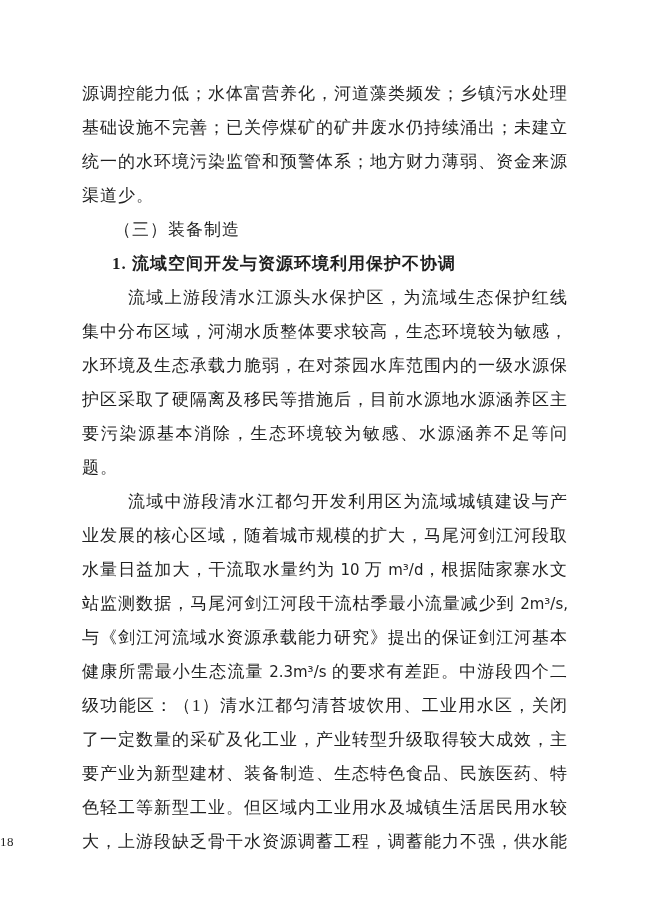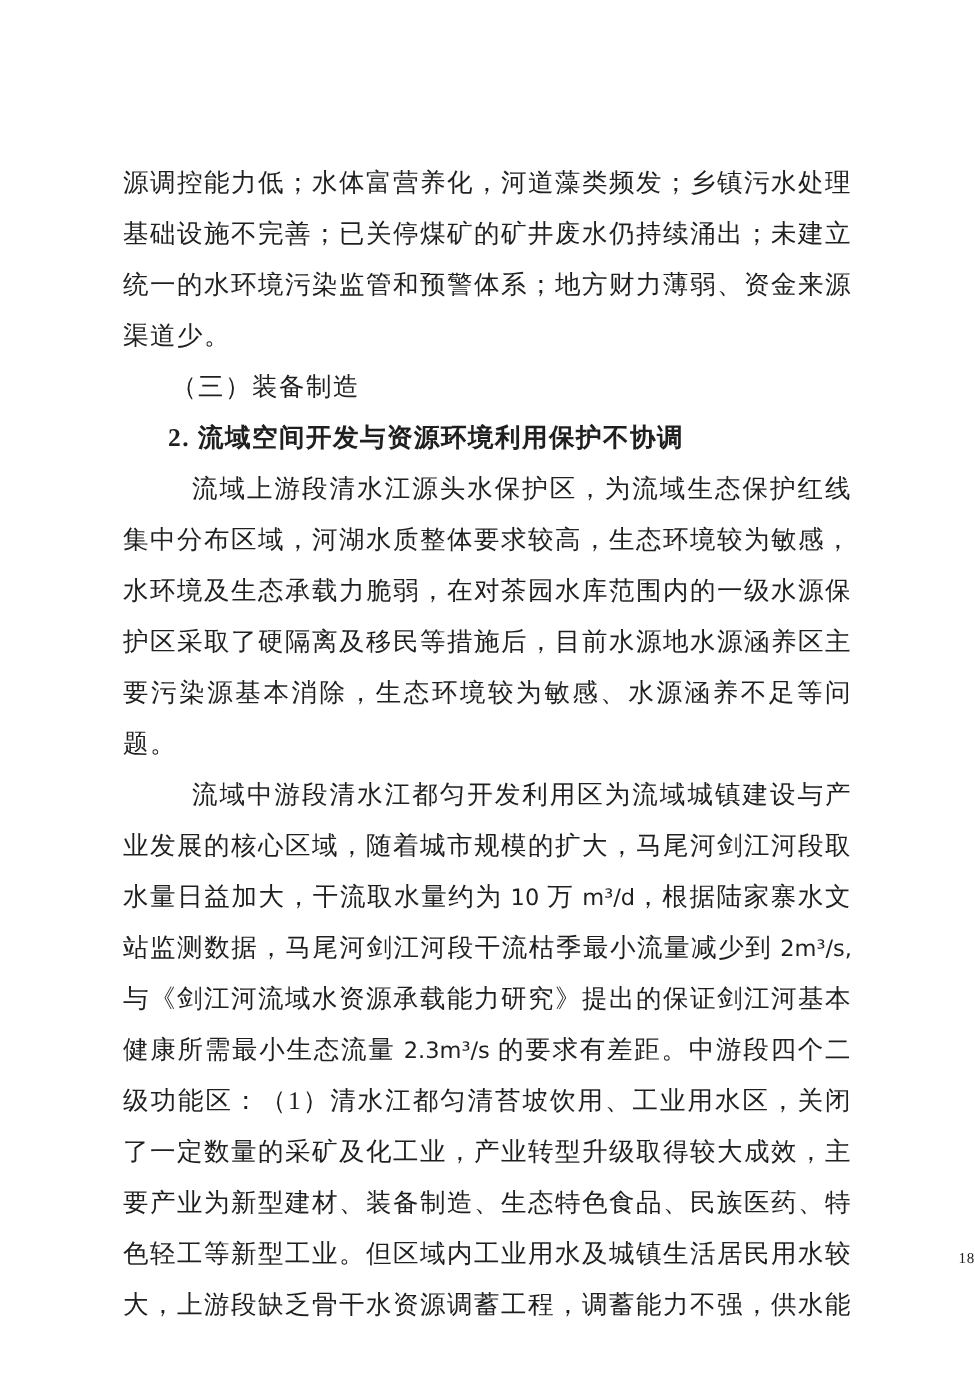--- a/index.html
+++ b/index.html
@@ -14,21 +14,20 @@
     background: #ffffff;
     overflow: hidden;
     font-family: "Liberation Serif", "DejaVu Serif", serif;
     color: #1f1f1f;
   }
   .content {
     position: absolute;
     left: 82px;
     top: 77px;
     width: 486px;
-    margin-top: 28px;
   }
   .content p {
     margin: 0;
     font-size: 17px;
     line-height: 34px;
     letter-spacing: 1px;
     text-align: justify;
     text-justify: inter-character;
   }
   .para-indent {
@@ -47,38 +46,38 @@
   .figure {
     font-family: "DejaVu Sans", "Liberation Sans", sans-serif;
     font-size: 15px;
     letter-spacing: 0;
   }
   .page-number {
     position: absolute;
     left: 0;
     right: 0;
     top: 834px;
-    text-align: right;
-    font-size: 10px;
+    text-align: left;
+    font-size: 13px;
     letter-spacing: 0.5px;
     font-family: "Liberation Serif", "DejaVu Serif", serif;
     color: #1f1f1f;
   }
 </style>
 </head>
 <body>
 
 <div class="page">
   <div class="content">
 
     <p class="para-continuation">源调控能力低；水体富营养化，河道藻类频发；乡镇污水处理基础设施不完善；已关停煤矿的矿井废水仍持续涌出；未建立统一的水环境污染监管和预警体系；地方财力薄弱、资金来源渠道少。</p>
 
     <p class="section-heading">（三）装备制造</p>
 
-    <p class="sub-heading">2. 流域空间开发与资源环境利用保护不协调</p>
+    <p class="sub-heading">1. 流域空间开发与资源环境利用保护不协调</p>
 
     <p class="para-indent">流域上游段清水江源头水保护区，为流域生态保护红线集中分布区域，河湖水质整体要求较高，生态环境较为敏感，水环境及生态承载力脆弱，在对茶园水库范围内的一级水源保护区采取了硬隔离及移民等措施后，目前水源地水源涵养区主要污染源基本消除，生态环境较为敏感、水源涵养不足等问题。</p>
 
     <p class="para-indent"><span>流域中游段清水江都匀开发利用区为流域城镇建设与产业发展的核心区域，随着城市规模的扩大，马尾河剑江河段取水量日益加大，干流取水量约为 </span><span class="figure">10</span><span> 万 </span><span class="figure">m³/d</span><span>，根据陆家寨水文站监测数据，马尾河剑江河段干流枯季最小流量减少到 </span><span class="figure">2m³/s,</span><span>与《剑江河流域水资源承载能力研究》提出的保证剑江河基本健康所需最小生态流量 </span><span class="figure">2.3m³/s</span><span> 的要求有差距。中游段四个二级功能区：（1）清水江都匀清苔坡饮用、工业用水区，关闭了一定数量的采矿及化工业，产业转型升级取得较大成效，主要产业为新型建材、装备制造、生态特色食品、民族医药、特色轻工等新型工业。但区域内工业用水及城镇生活居民用水较大，上游段缺乏骨干水资源调蓄工程，调蓄能力不强，供水能</span></p>
 
   </div>
 
   <div class="page-number">18</div>
 </div>
 

